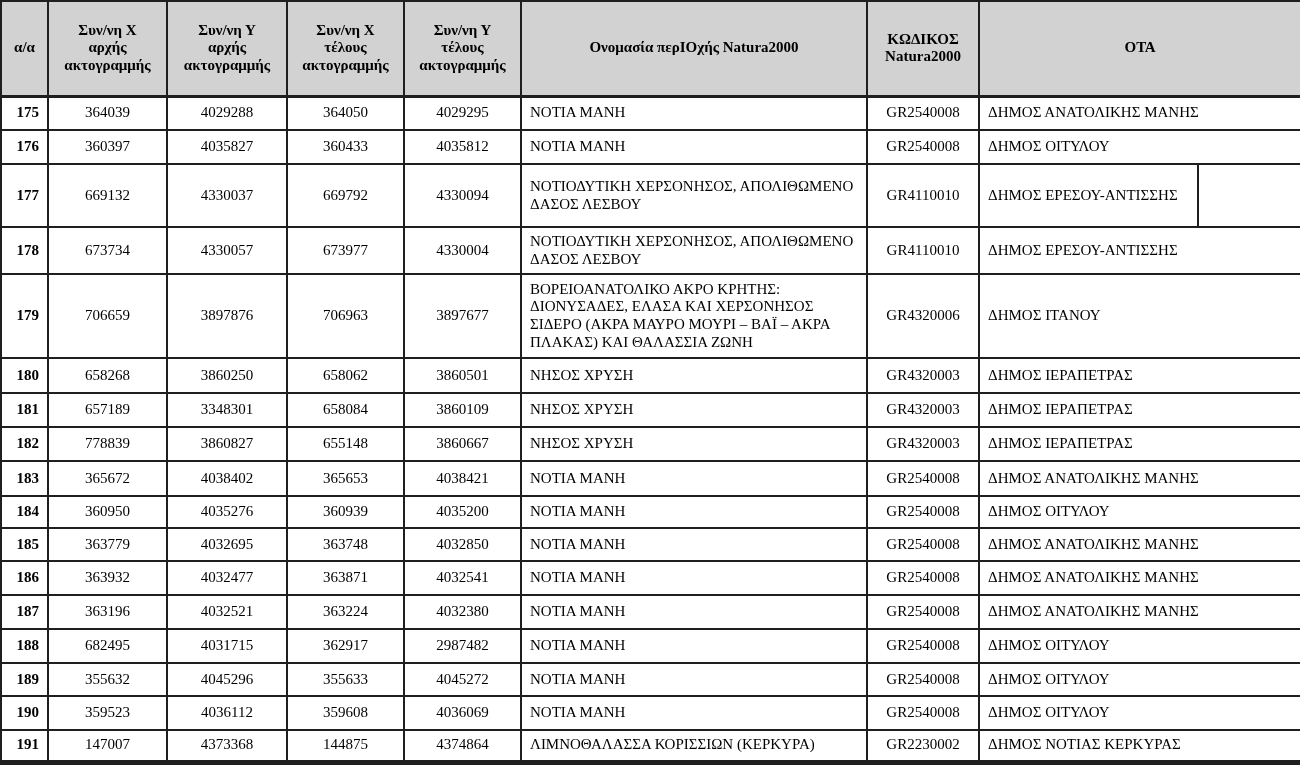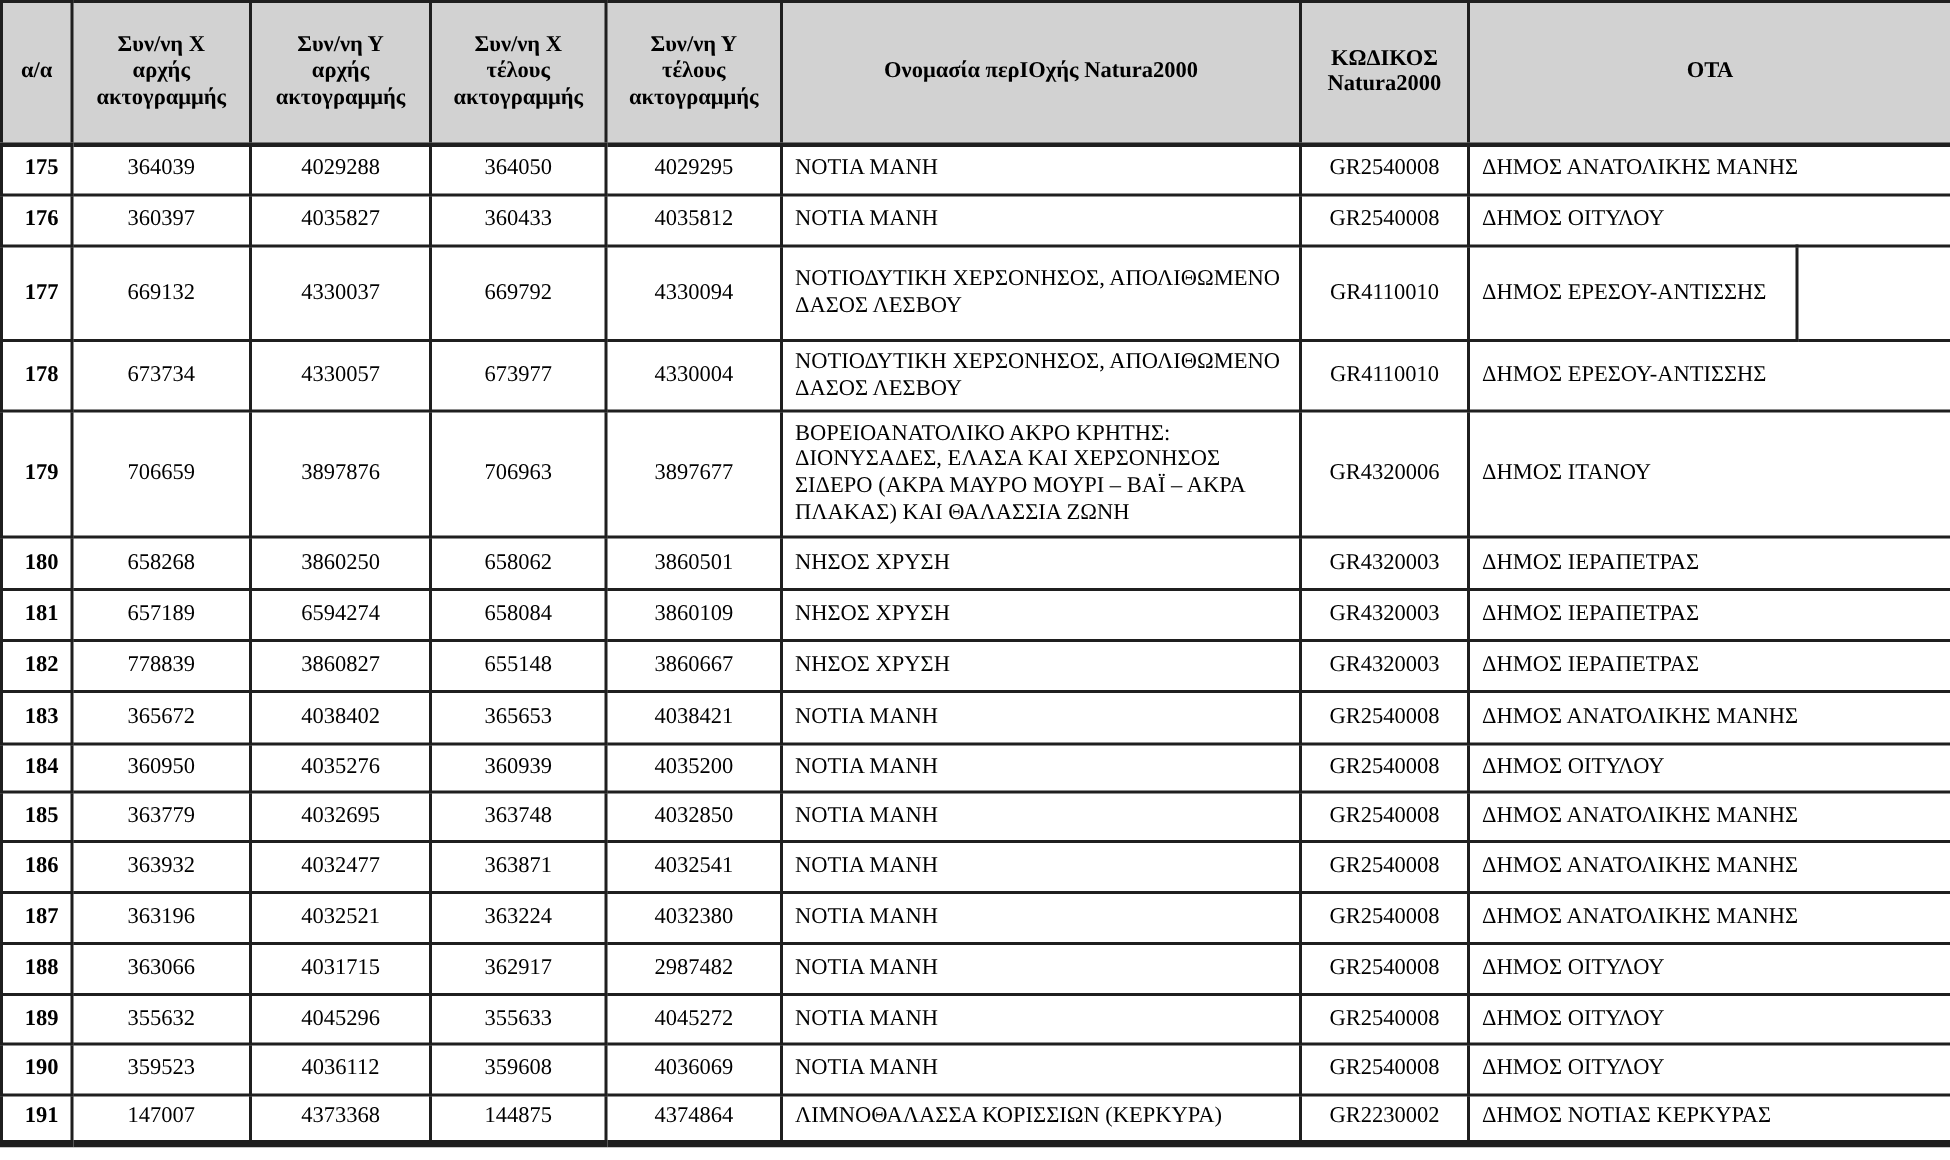--- a/index.html
+++ b/index.html
@@ -160,21 +160,21 @@
     <td class="c-num">658062</td>
     <td class="c-num">3860501</td>
     <td class="c-text">ΝΗΣΟΣ ΧΡΥΣΗ</td>
     <td class="c-code">GR4320003</td>
     <td class="c-text" colspan="2">ΔΗΜΟΣ ΙΕΡΑΠΕΤΡΑΣ</td>
 
   </tr>
       <tr>
     <td class="c-aa">181</td>
     <td class="c-num">657189</td>
-    <td class="c-num">6594274</td>
+    <td class="c-num">3348301</td>
     <td class="c-num">658084</td>
     <td class="c-num">3860109</td>
     <td class="c-text">ΝΗΣΟΣ ΧΡΥΣΗ</td>
     <td class="c-code">GR4320003</td>
     <td class="c-text" colspan="2">ΔΗΜΟΣ ΙΕΡΑΠΕΤΡΑΣ</td>
 
   </tr>
       <tr>
     <td class="c-aa">182</td>
     <td class="c-num">778839</td>
@@ -236,21 +236,21 @@
     <td class="c-num">4032521</td>
     <td class="c-num">363224</td>
     <td class="c-num">4032380</td>
     <td class="c-text">ΝΟΤΙΑ ΜΑΝΗ</td>
     <td class="c-code">GR2540008</td>
     <td class="c-text" colspan="2">ΔΗΜΟΣ ΑΝΑΤΟΛΙΚΗΣ ΜΑΝΗΣ</td>
 
   </tr>
       <tr>
     <td class="c-aa">188</td>
-    <td class="c-num">363066</td>
+    <td class="c-num">682495</td>
     <td class="c-num">4031715</td>
     <td class="c-num">362917</td>
     <td class="c-num">2987482</td>
     <td class="c-text">ΝΟΤΙΑ ΜΑΝΗ</td>
     <td class="c-code">GR2540008</td>
     <td class="c-text" colspan="2">ΔΗΜΟΣ ΟΙΤΥΛΟΥ</td>
 
   </tr>
       <tr>
     <td class="c-aa">189</td>

